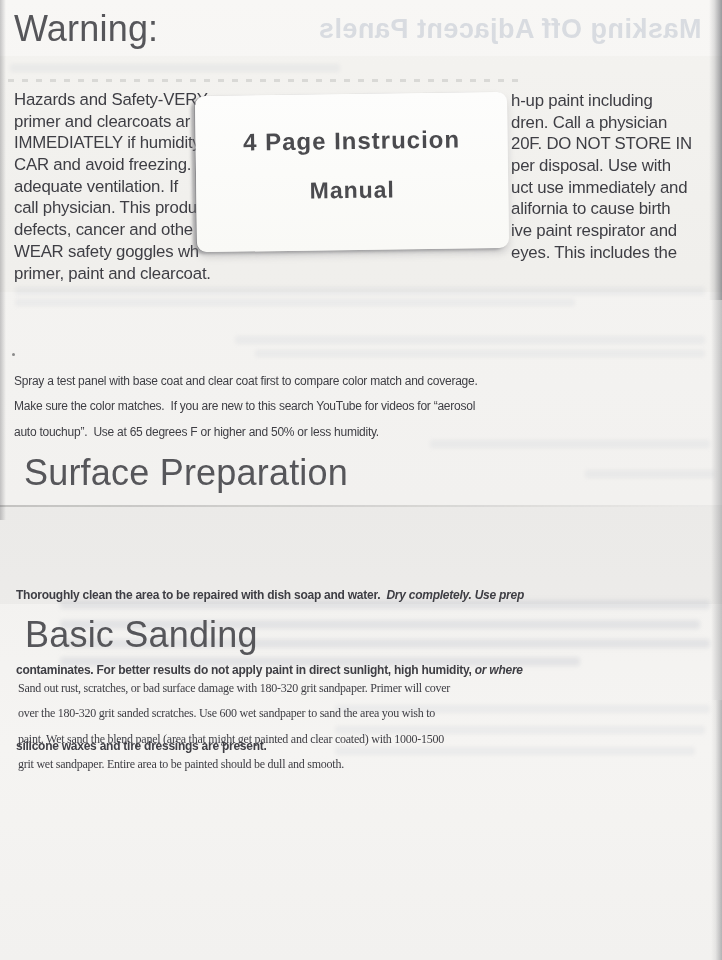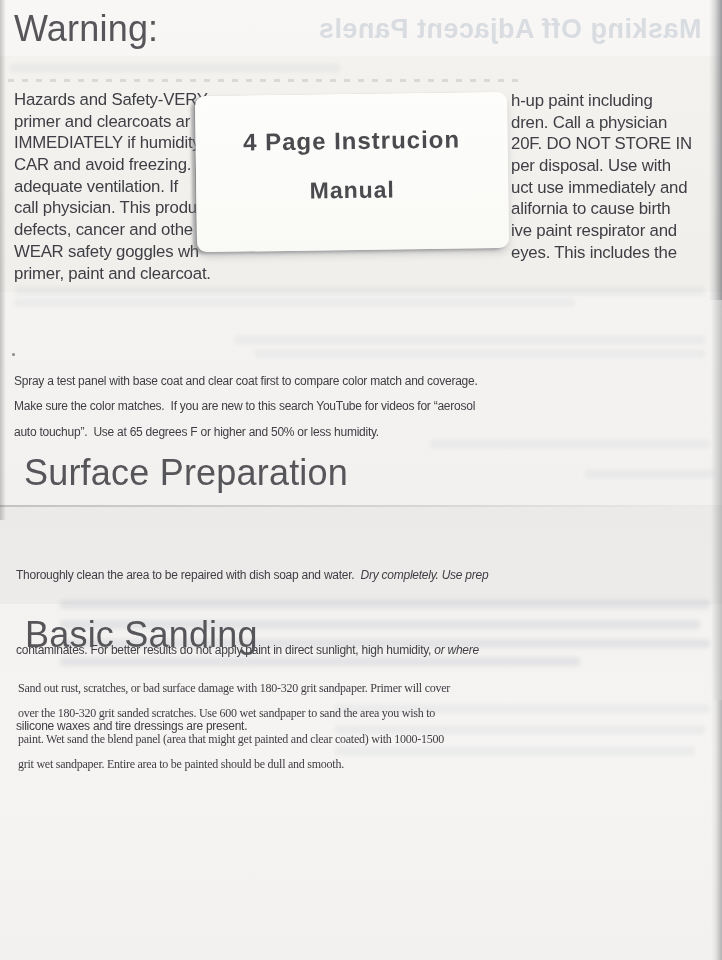--- a/index.html
+++ b/index.html
@@ -100,21 +100,21 @@
     <div class="t1">4 Page Instrucion</div>
     <div class="t2">Manual</div>
   </div>
 
   <div class="dot"></div>
   <div class="body" style="left:14px;top:369px;">Spray a test panel with base coat and clear coat first to compare color match and coverage.
 Make sure the color matches.  If you are new to this search YouTube for videos for “aerosol
 auto touchup”.  Use at 65 degrees F or higher and 50% or less humidity.</div>
 
   <div class="h1" style="left:8px;top:452px;margin-left:16px;">Surface Preparation</div>
-  <div class="body" style="left:16px;top:512px;line-height:25.3px;">
+  <div class="body" style="left:16px;top:532px;line-height:25.3px;font-weight:bold;">
     <div class="sline"><span>Thoroughly clean the area to be repaired with dish soap and water.  </span><span class="it">Dry completely. Use prep</span></div>
     <div class="sline"><span>contaminates. For better results do not apply paint in direct sunlight, high humidity, </span><span class="it">or where</span></div>
     <div class="sline"><span>silicone waxes and tire dressings are present.</span><span class="it"></span></div>
   </div>
 
   <div class="h1" style="left:25px;top:614px;">Basic Sanding</div>
   <div class="body" style="left:18px;top:676px;font-family:Liberation Serif, serif;">Sand out rust, scratches, or bad surface damage with 180-320 grit sandpaper. Primer will cover
 over the 180-320 grit sanded scratches. Use 600 wet sandpaper to sand the area you wish to
 paint. Wet sand the blend panel (area that might get painted and clear coated) with 1000-1500
 grit wet sandpaper. Entire area to be painted should be dull and smooth.</div>

